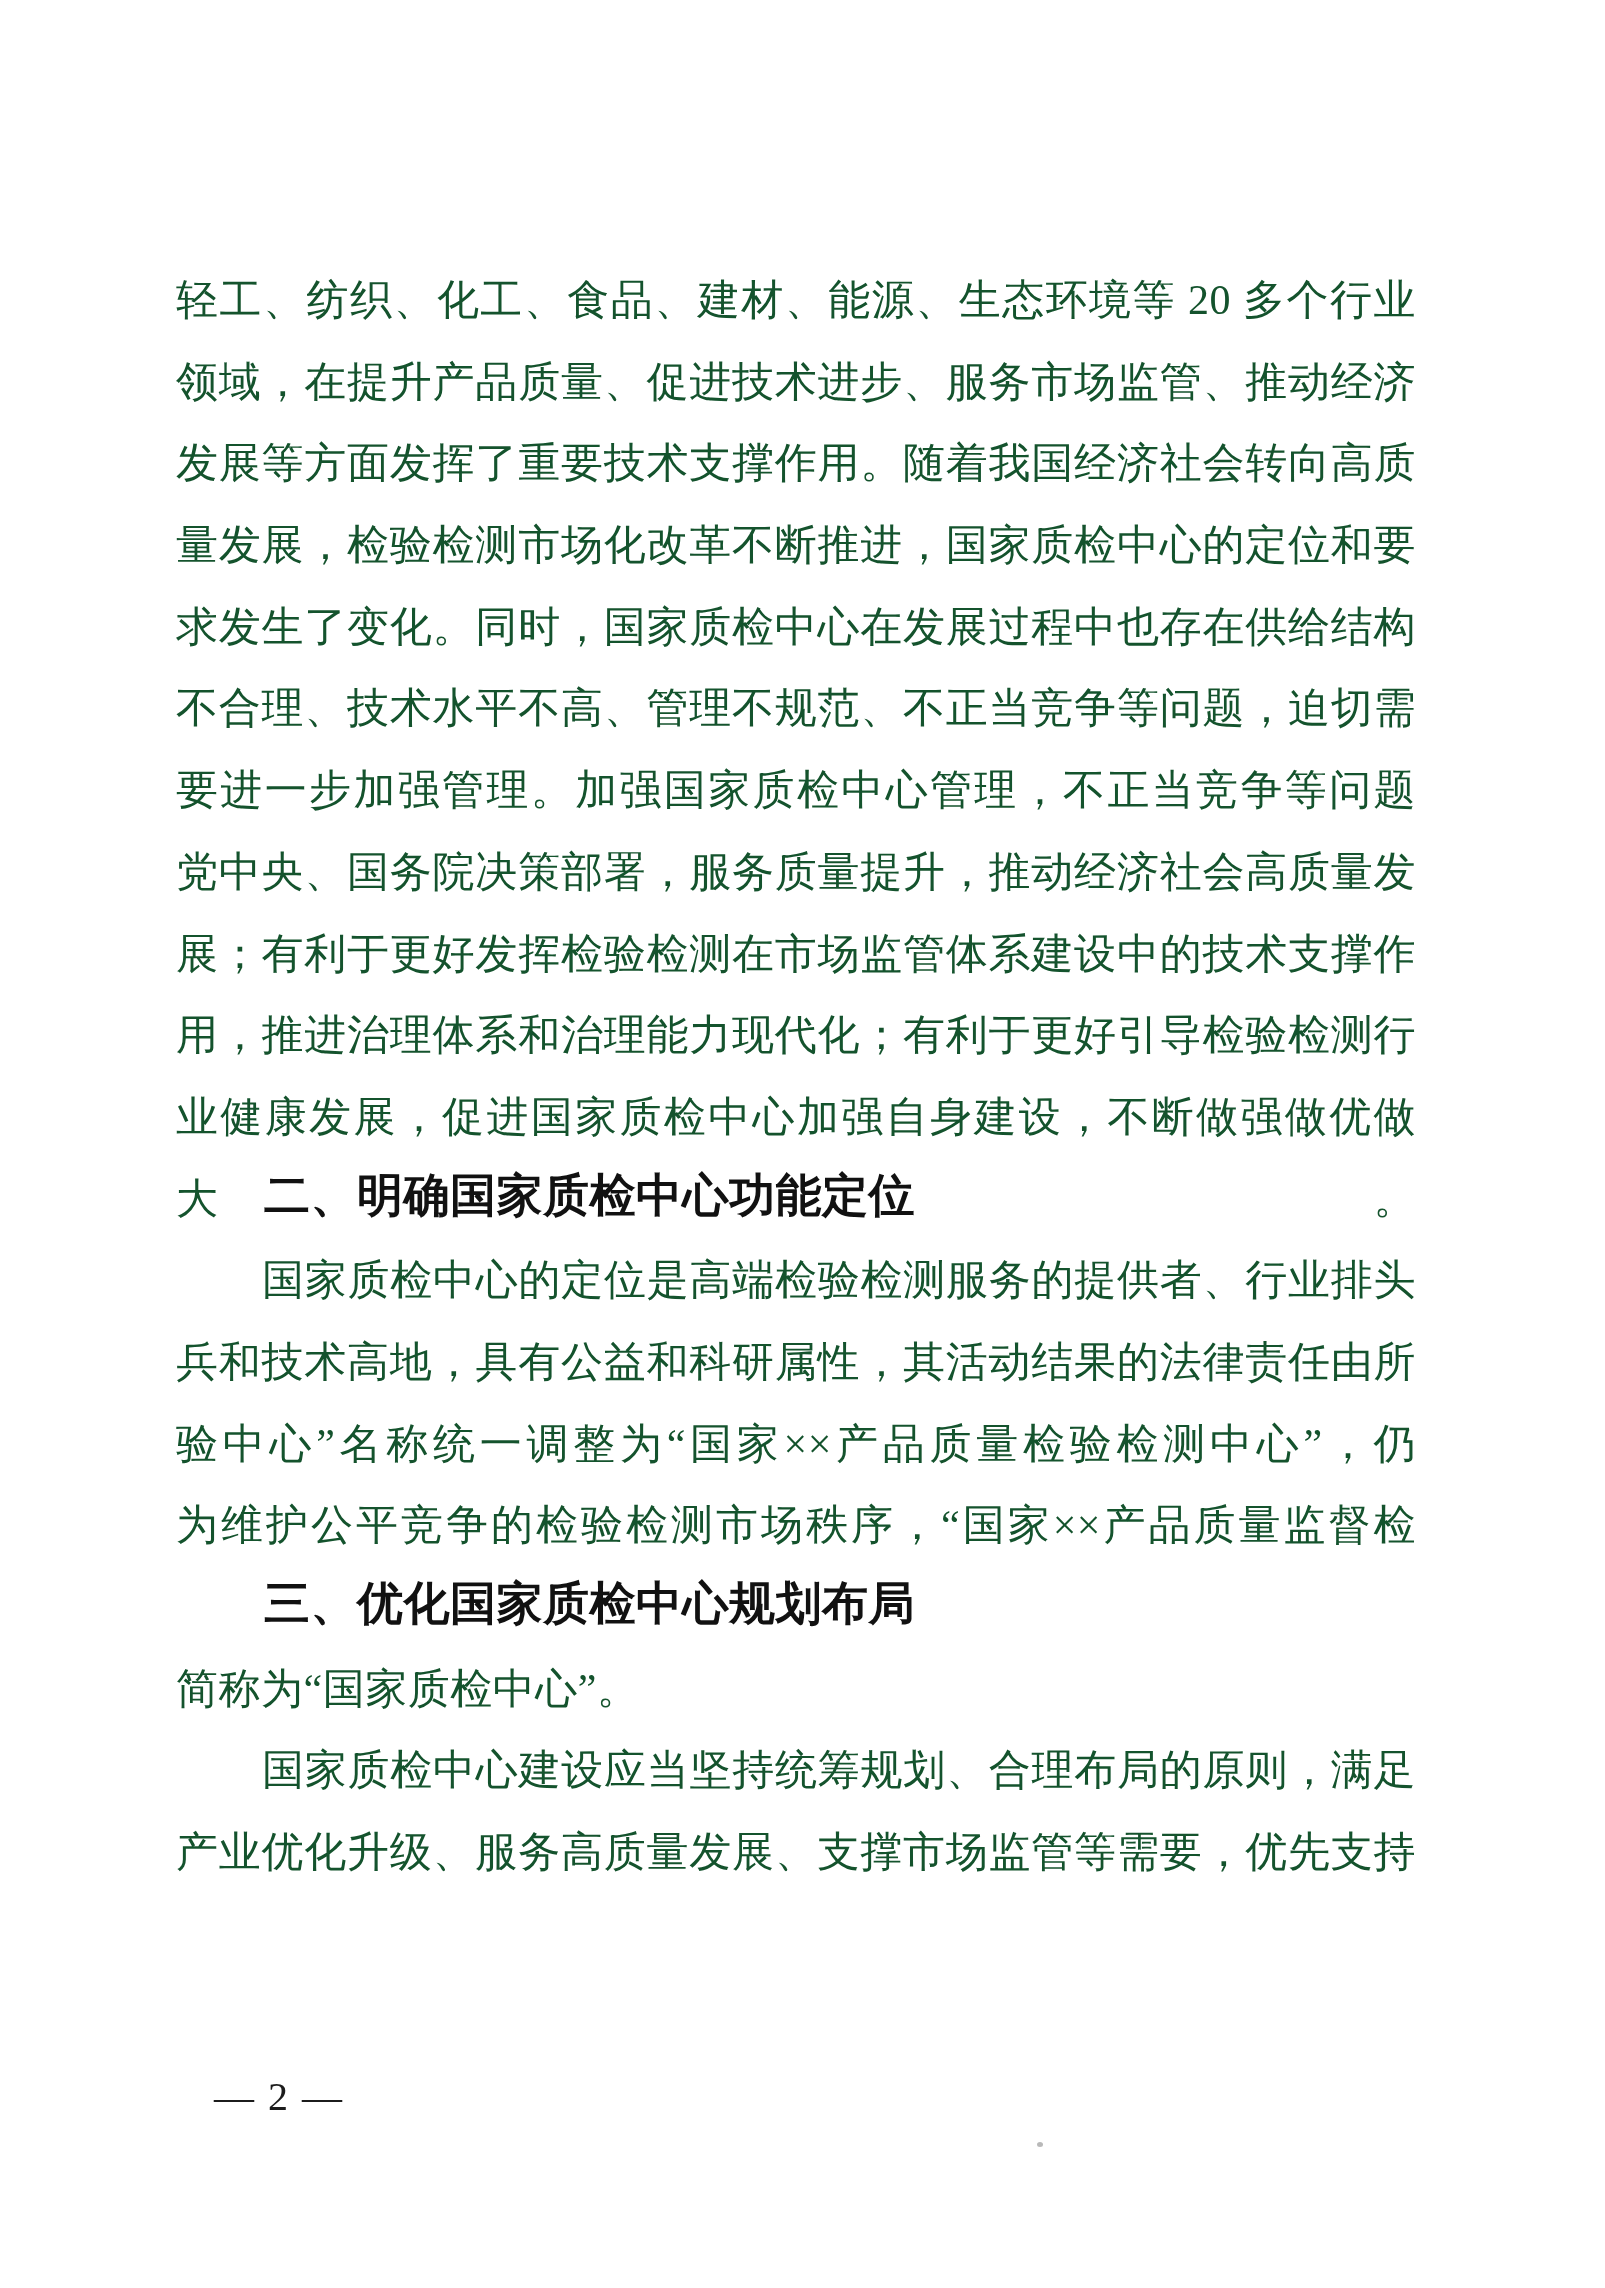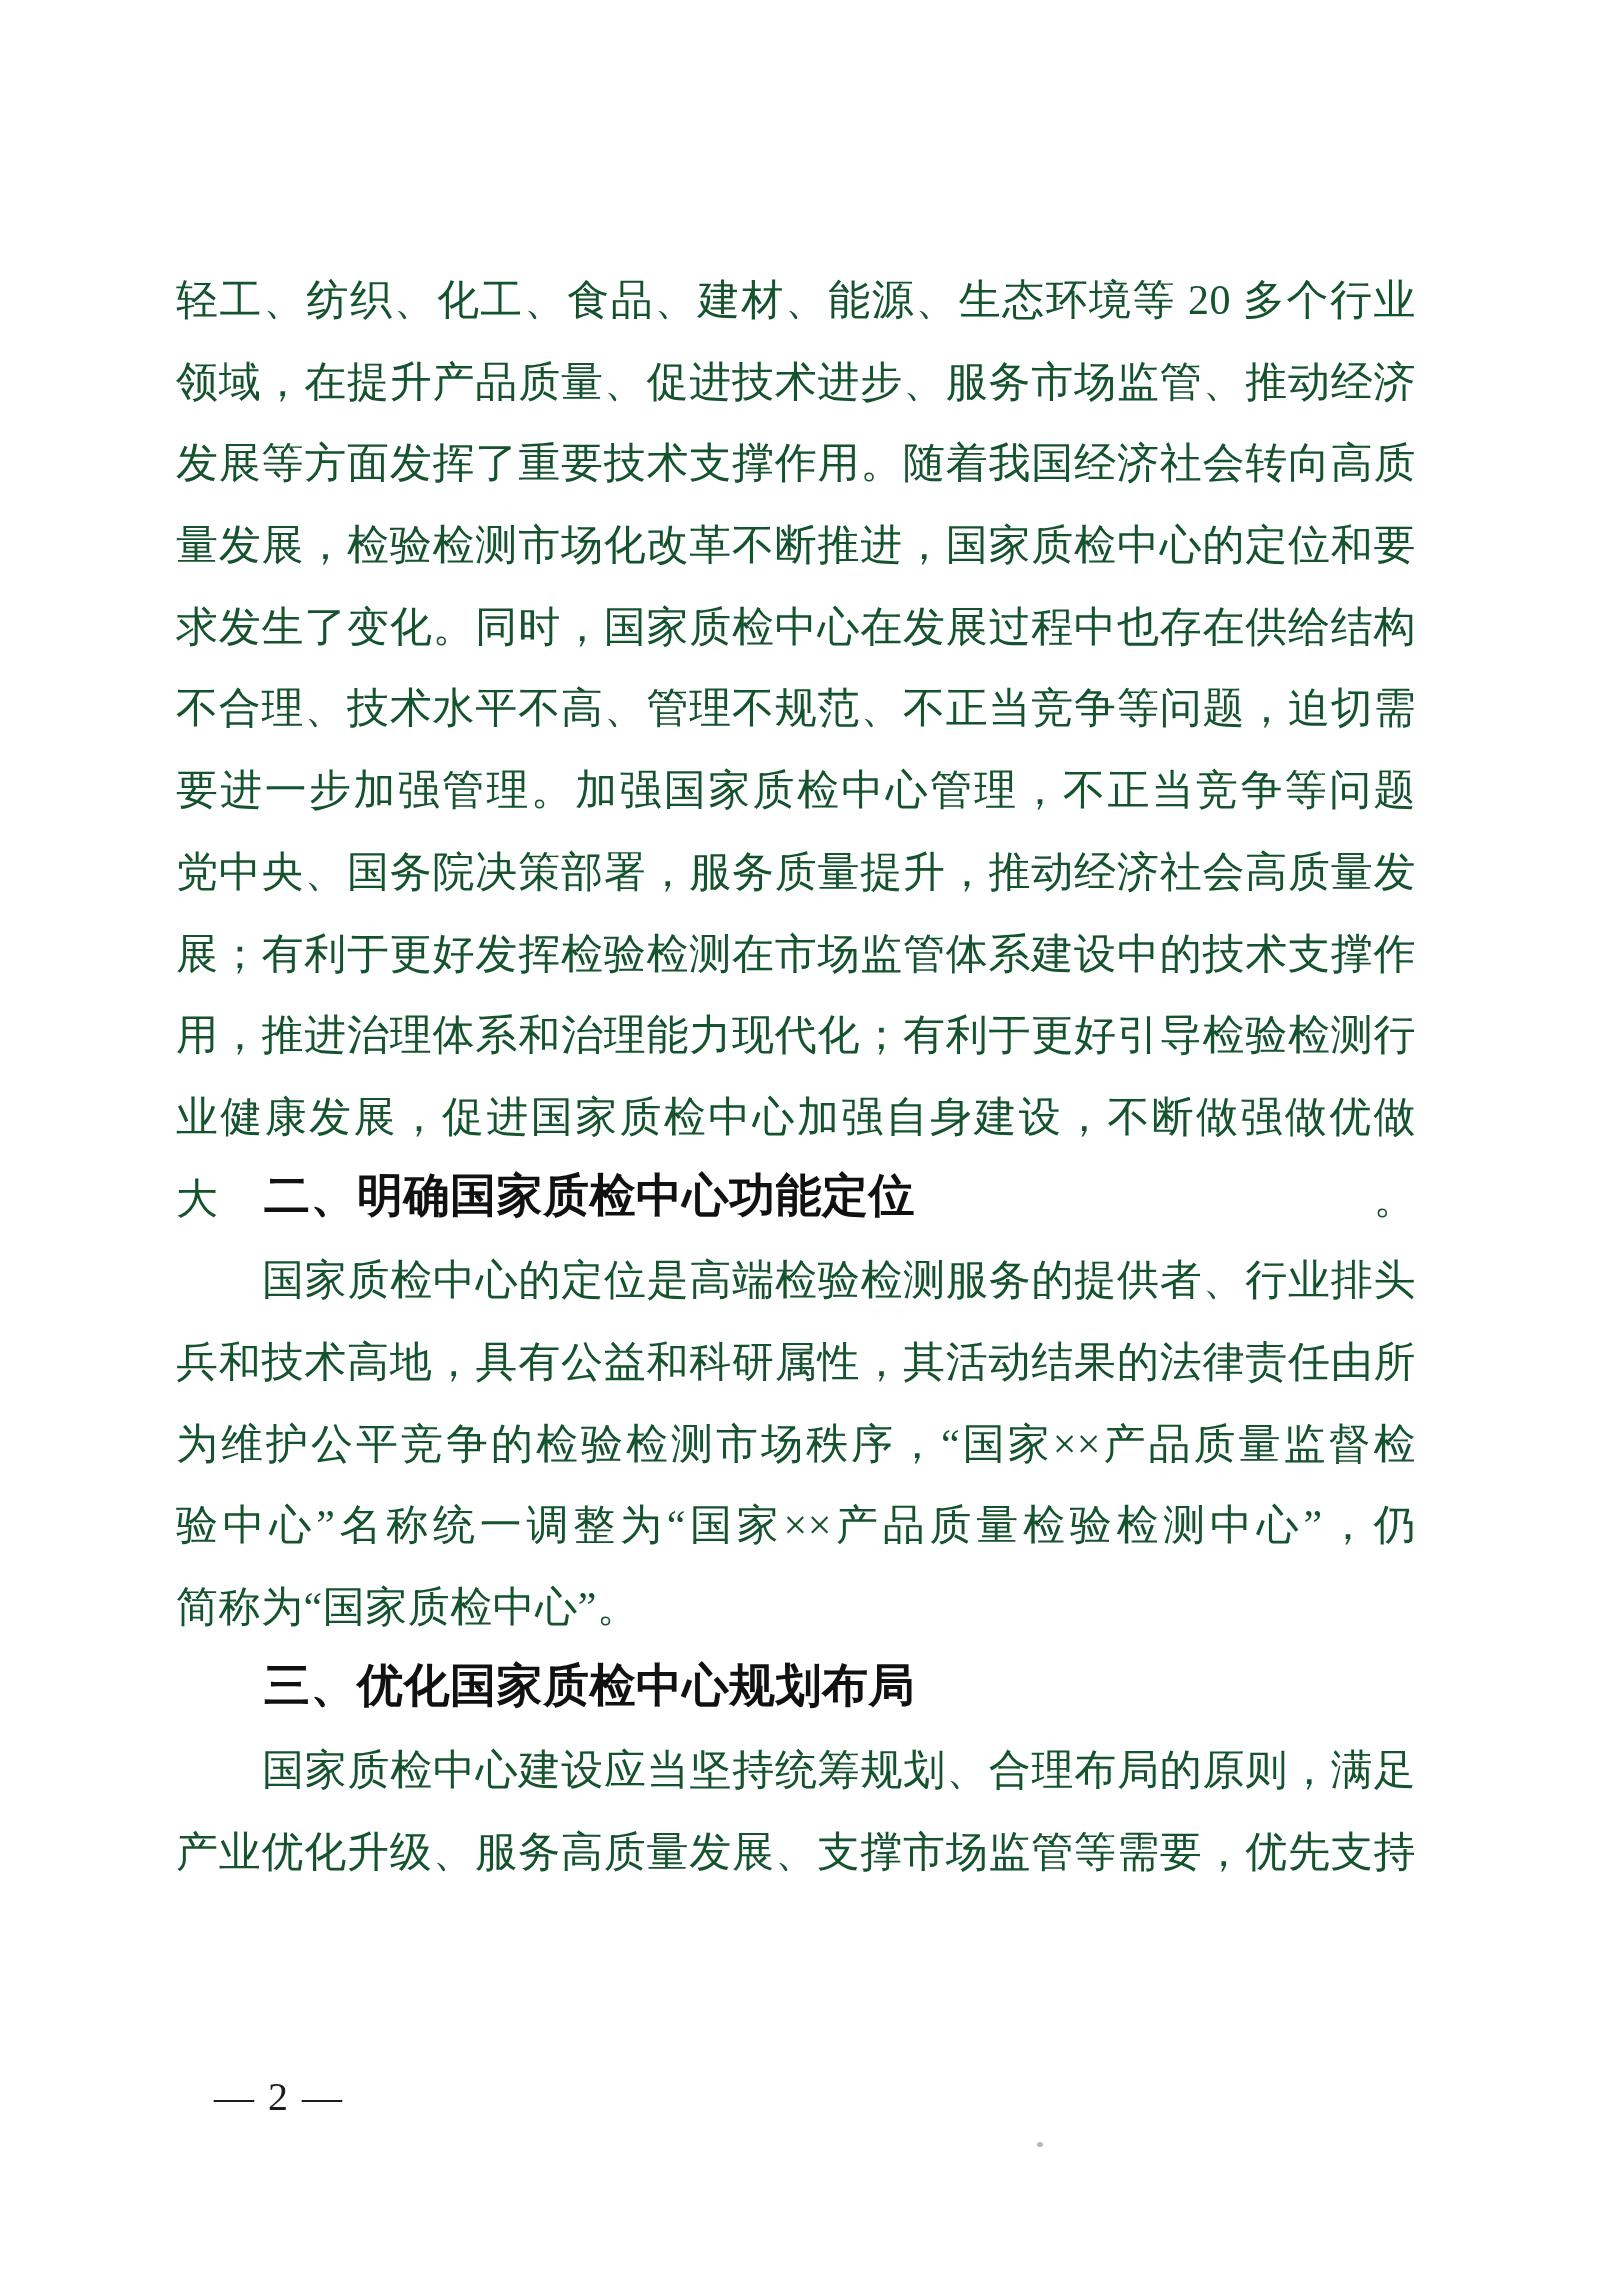--- a/index.html
+++ b/index.html
@@ -84,24 +84,24 @@
     <div class="line">求发生了变化。同时，国家质检中心在发展过程中也存在供给结构</div>
     <div class="line">不合理、技术水平不高、管理不规范、不正当竞争等问题，迫切需</div>
     <div class="line">要进一步加强管理。加强国家质检中心管理，不正当竞争等问题</div>
     <div class="line">党中央、国务院决策部署，服务质量提升，推动经济社会高质量发</div>
     <div class="line">展；有利于更好发挥检验检测在市场监管体系建设中的技术支撑作</div>
     <div class="line">用，推进治理体系和治理能力现代化；有利于更好引导检验检测行</div>
     <div class="line">业健康发展，促进国家质检中心加强自身建设，不断做强做优做大。</div>
     <div class="line heading">二、明确国家质检中心功能定位</div>
     <div class="line indent">国家质检中心的定位是高端检验检测服务的提供者、行业排头</div>
     <div class="line">兵和技术高地，具有公益和科研属性，其活动结果的法律责任由所</div>
+    <div class="line">验中心”名称统一调整为“国家××产品质量检验检测中心”，仍</div>
     <div class="line">为维护公平竞争的检验检测市场秩序，“国家××产品质量监督检</div>
-    <div class="line">验中心”名称统一调整为“国家××产品质量检验检测中心”，仍</div>
+    <div class="line heading">三、优化国家质检中心规划布局</div>
     <div class="line last">简称为“国家质检中心”。</div>
-    <div class="line heading">三、优化国家质检中心规划布局</div>
     <div class="line indent">国家质检中心建设应当坚持统筹规划、合理布局的原则，满足</div>
     <div class="line">产业优化升级、服务高质量发展、支撑市场监管等需要，优先支持</div>
   </div>
 
   <div class="pagenum">— 2 —</div>
 
   <div class="scan-speck"></div>
 
 </div>
 

